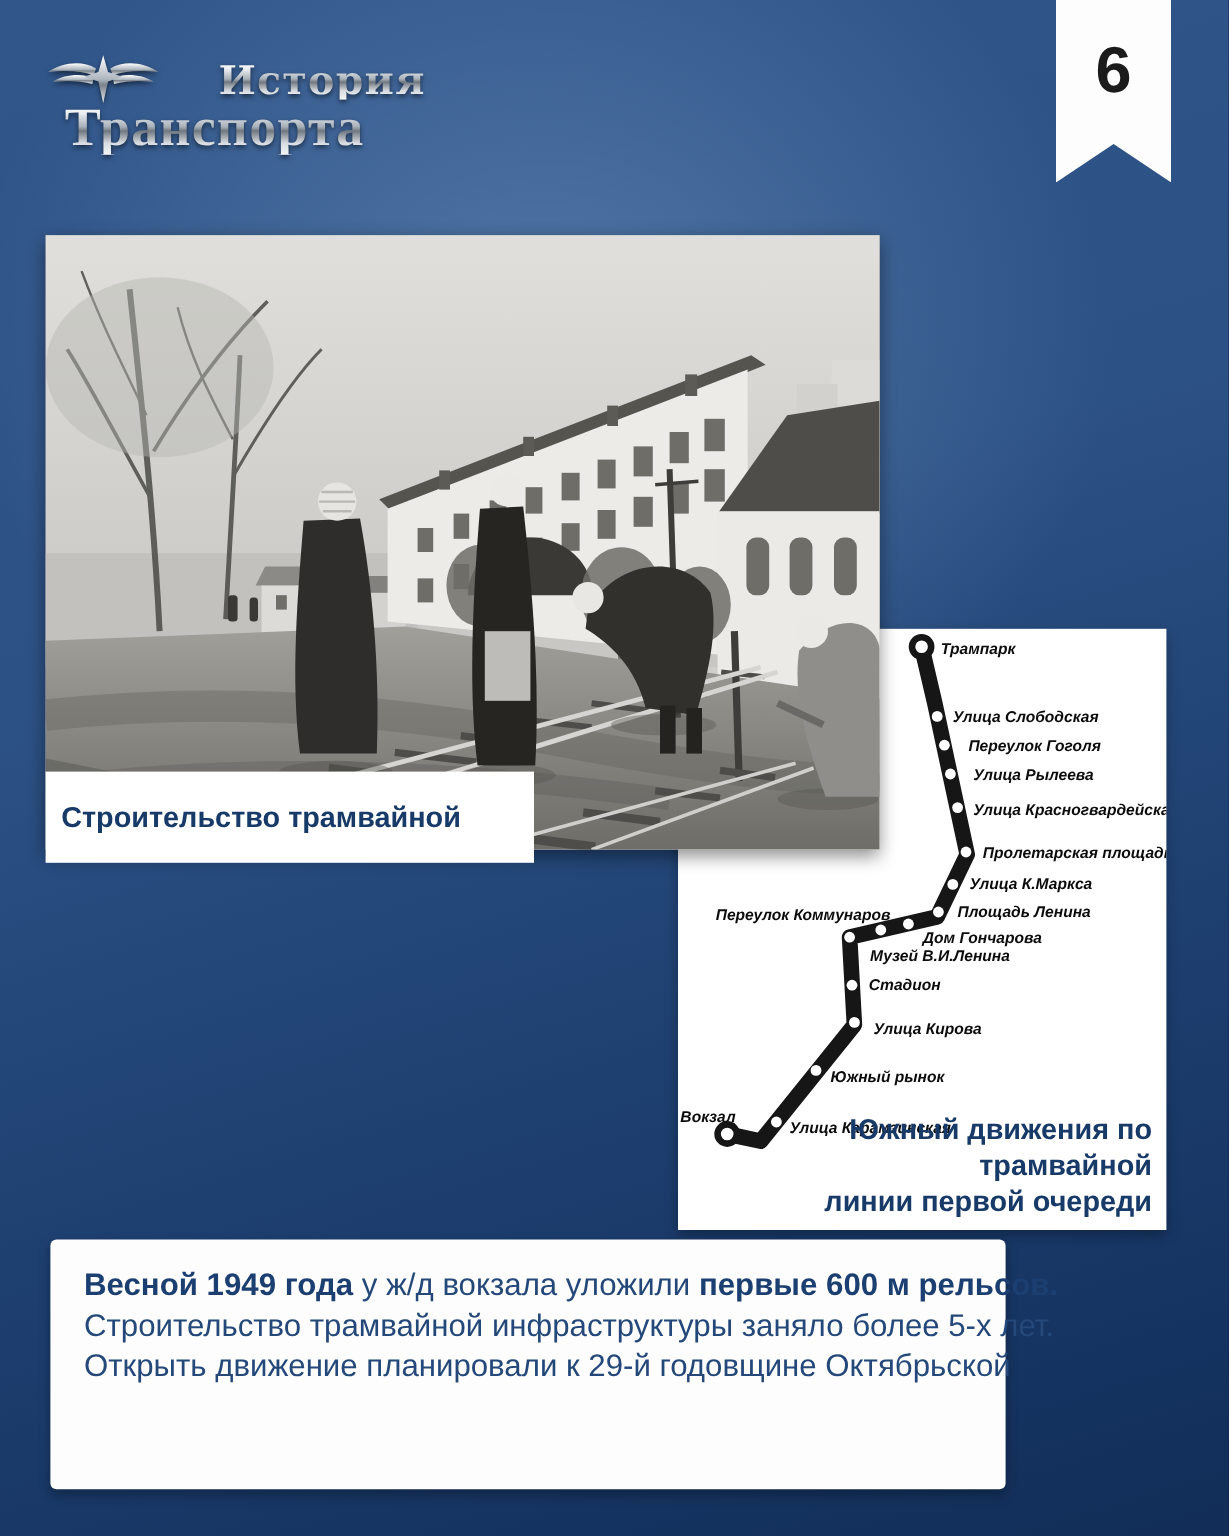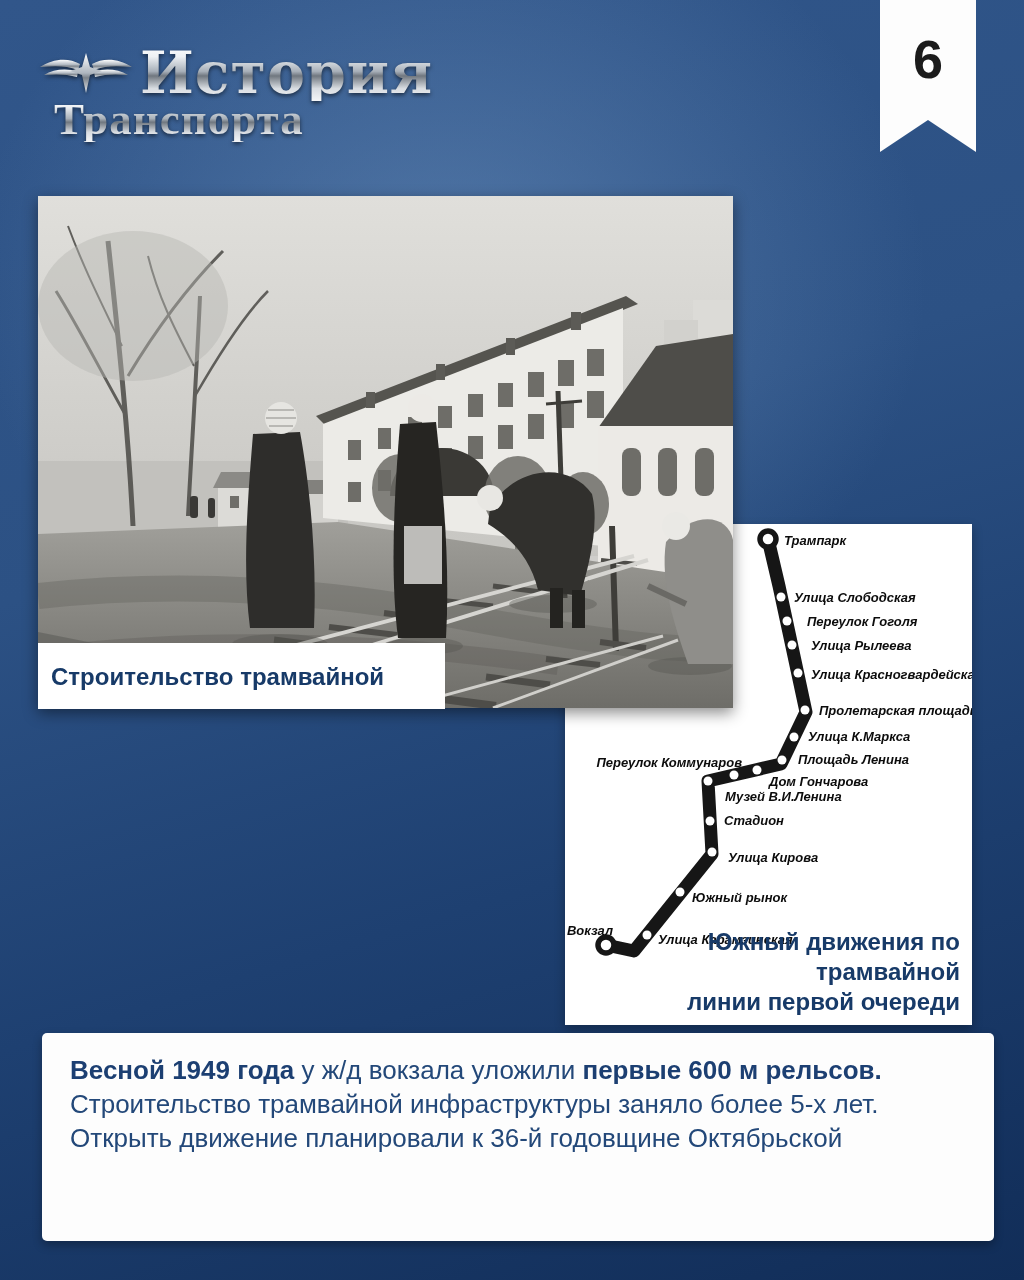--- a/index.html
+++ b/index.html
@@ -13,21 +13,21 @@
   }
   
   .logo{position:absolute;left:38px;top:44px;width:300px;}
   .logo-row{display:flex;align-items:center;}
   .metal{
     font-family:"DejaVu Serif",serif;font-weight:bold;letter-spacing:1px;
     background:linear-gradient(180deg,#ffffff 0%,#eef1f4 22%,#a8b0b9 48%,#70777f 56%,#d8dce1 78%,#f4f6f8 100%);
     -webkit-background-clip:text;background-clip:text;color:transparent;
     filter:drop-shadow(0 2px 2px rgba(0,0,0,.55));
   }
-  .logo-line1{font-size:57px;line-height:1;}
+  .logo-line1{font-size:33px;line-height:1;margin-left:42px;}
   .logo-line2{font-size:45px;line-height:1;margin:-4px 0 0 16px;font-family:Liberation Serif, serif;}
   .wing-icon{width:96px;height:44px;margin-right:6px;flex:0 0 auto;filter:drop-shadow(0 2px 2px rgba(0,0,0,.55));}
   
   .bookmark{
     position:absolute;left:880px;top:0;width:96px;height:152px;background:#fdfdfd;
     clip-path:polygon(0 0,100% 0,100% 100%,50% 79%,0 100%);
     display:flex;align-items:center;justify-content:center;z-index:6;
     box-shadow:0 3px 8px rgba(0,0,0,.4);
   }
   .bookmark-num{font-weight:bold;font-size:54px;color:#1b1b1b;margin-bottom:34px;}
@@ -37,27 +37,27 @@
   .diagram-svg{position:absolute;left:0;top:0;}
   .station-label{font:italic bold 13px "Liberation Sans",sans-serif;fill:#0c0c0c;}
   .diagram-caption{
     position:absolute;right:12px;bottom:8px;text-align:right;
     color:#173a68;font-weight:bold;font-size:24px;line-height:30px;
   }
   
   .photo{position:absolute;left:38px;top:196px;width:695px;height:512px;z-index:2;
     box-shadow:0 5px 14px rgba(0,0,0,.45);background:#cfcecb;}
   .photo-caption{
-    position:absolute;left:38px;top:643px;width:407px;height:66px;background:#ffffff;z-index:3;
+    position:absolute;left:38px;top:643px;width:407px;height:76px;background:#ffffff;z-index:3;
     display:flex;flex-direction:column;justify-content:center;padding-left:13px;box-sizing:border-box;
     color:#173a68;font-weight:bold;font-size:24px;line-height:29px;white-space:nowrap;
   }
   
   .bottom-box{
-    position:absolute;left:42px;top:1033px;width:952px;height:208px;background:#fdfdfd;border-radius:5px;
+    position:absolute;left:42px;top:1033px;width:796px;height:208px;background:#fdfdfd;border-radius:5px;
     box-sizing:border-box;padding:20px 0 0 28px;z-index:1;box-shadow:0 4px 10px rgba(0,0,0,.3);
   }
   .body-line{font-size:26px;line-height:34px;color:#234879;white-space:pre;}
   .body-line b{color:#1c3f72;}
 </style>
 </head>
 <body>
 
 <div class="canvas">
 
@@ -292,16 +292,16 @@
     </svg>
   </div>
 
   <div class="photo-caption">
     <div>Строительство трамвайной</div>
   </div>
 
   <div class="bottom-box">
     <div class="body-line"><b>Весной 1949 года</b><span> у ж/д вокзала уложили </span><b>первые 600 м рельсов.</b></div>
     <div class="body-line">Строительство трамвайной инфраструктуры заняло более 5-х лет.</div>
-    <div class="body-line">Открыть движение планировали к 36-й годовщине Октябрьской</div>
+    <div class="body-line">Открыть движение планировали к 29-й годовщине Октябрьской</div>
   </div>
 
 </div>
 
 </body></html>

